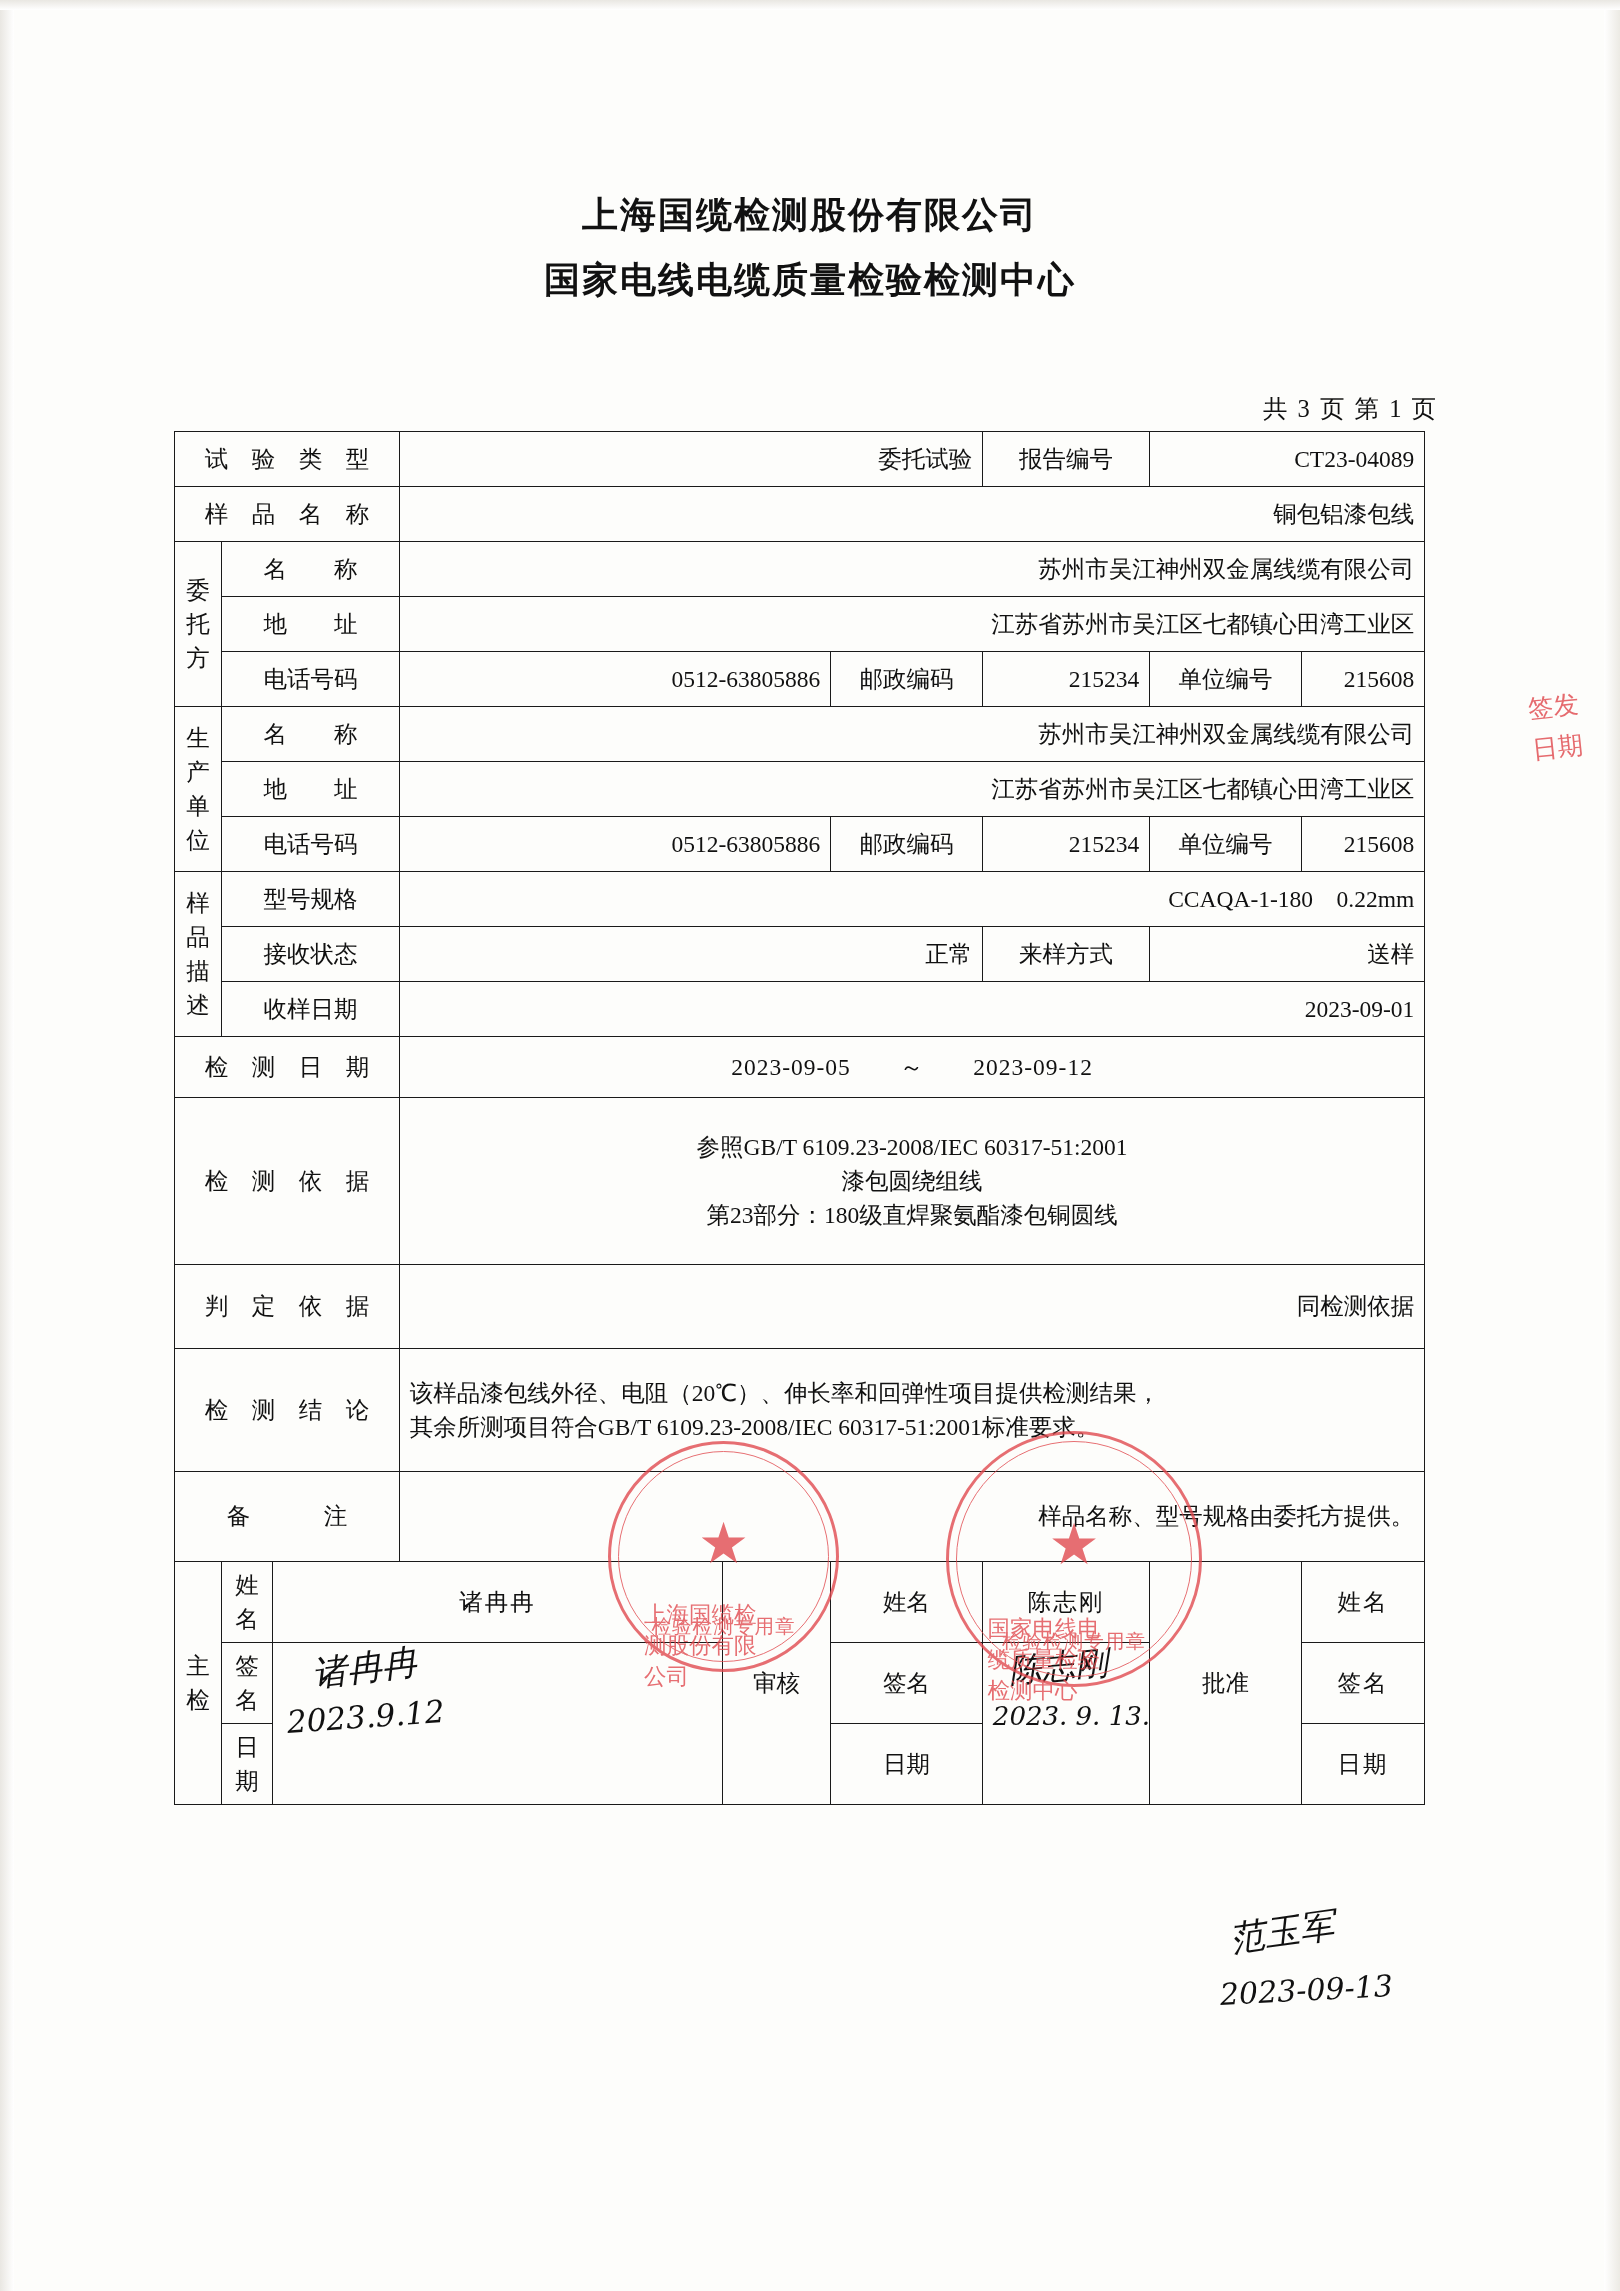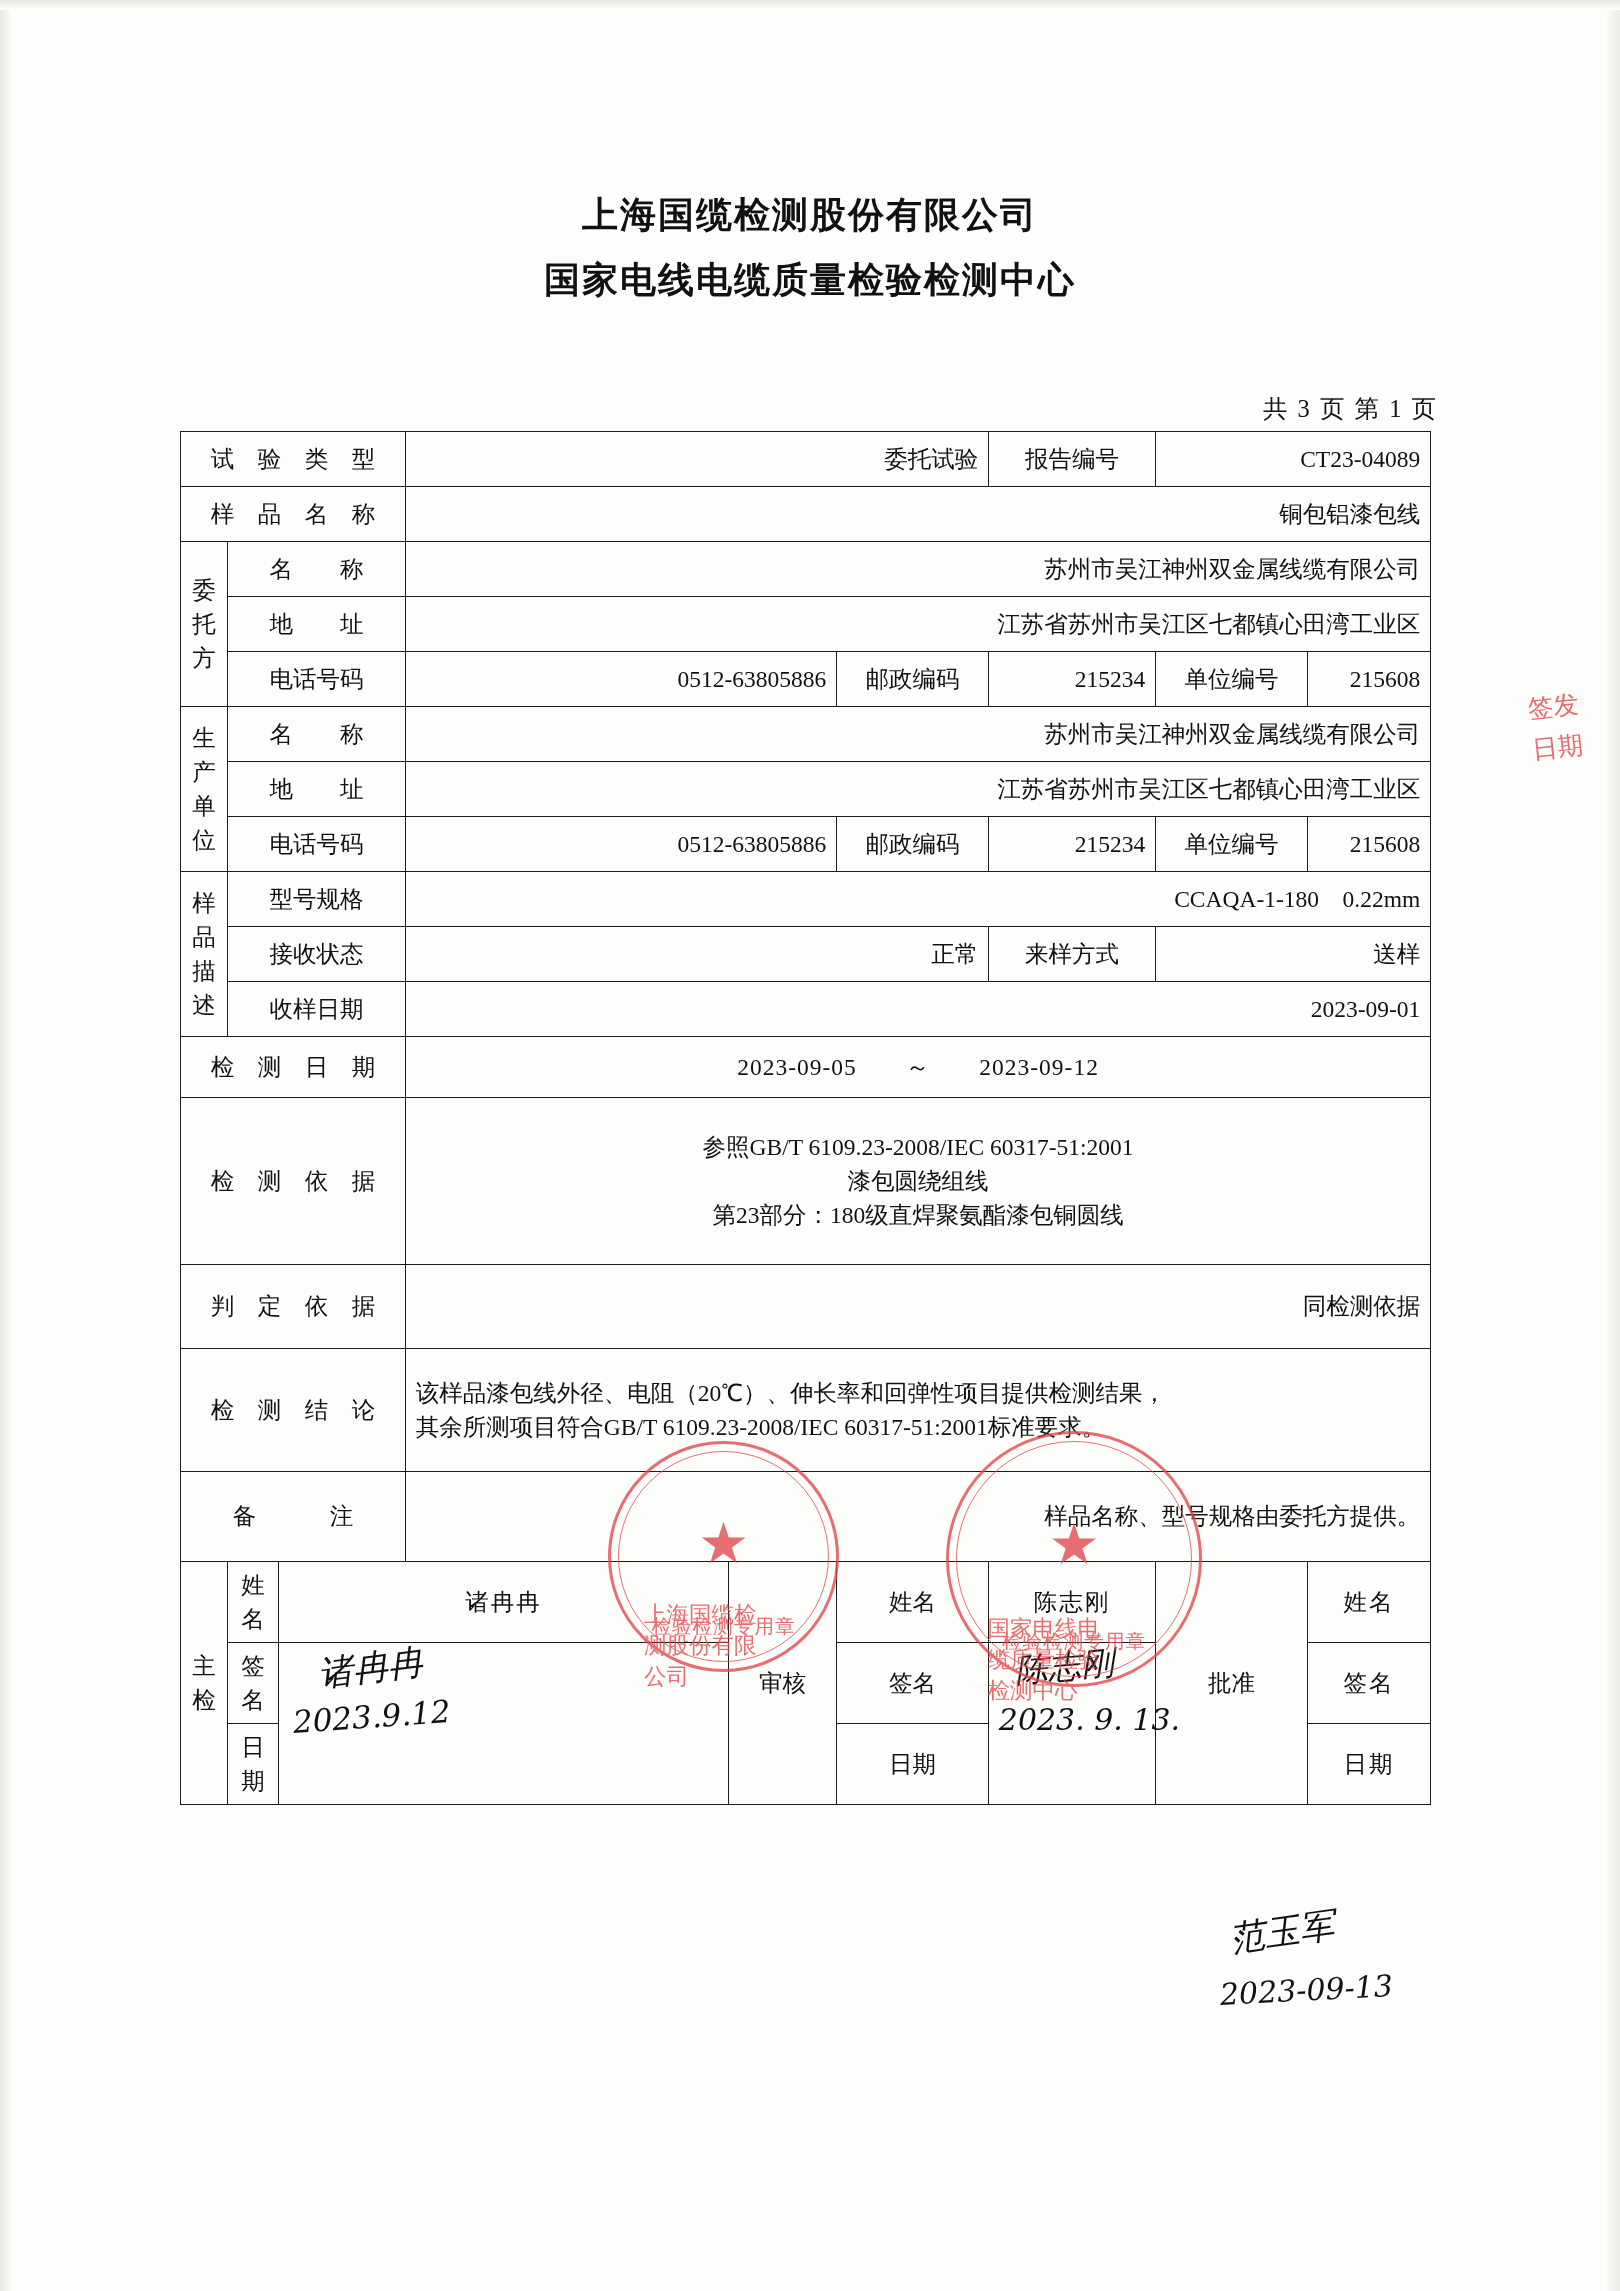--- a/index.html
+++ b/index.html
@@ -62,21 +62,21 @@
   .page-count {
     position: absolute;
     right: 182px;
     top: 392px;
     font-size: 24.5px;
     letter-spacing: 2px;
   }
 
   table.report {
     position: absolute;
-    left: 180px;
+    left: 174px;
     top: 431px;
     width: 1250px;
     border-collapse: collapse;
     table-layout: fixed;
     border-radius: 24px;
   }
   table.report td {
     border: 1.6px solid #1a1a1a;
     font-size: 23.5px;
     padding: 5.9px 9.8px;
@@ -350,21 +350,21 @@
 
     <tr style="height:57px">
       <td class="ctr">签名</td>
       <td colspan="2" rowspan="2" class="sig-hand">
         <span class="hand" style="left:39px; top:5.9px; font-size:35px; transform:rotate(-7deg);">诸冉冉</span>
         <span class="hand" style="left:13.7px; top:57px; font-size:31px; transform:rotate(-4deg);">2023.9.12</span>
       </td>
       <td class="ctr">签名</td>
       <td colspan="2" rowspan="2" class="sig-hand">
         <span class="hand" style="left:25.5px; top:3.9px; font-size:33px; transform:rotate(-5deg);">陈志刚</span>
-        <span class="hand" style="left:9.8px; top:55px; font-size:30px;">2023. 9. 13.</span>
+        <span class="hand" style="left:9.8px; top:55px; font-size:26px;">2023. 9. 13.</span>
       </td>
       <td class="sig-name">
         <div>签名</div>
       </td>
     </tr>
 
     <tr style="height:57px">
       <td class="ctr">日期</td>
       <td class="ctr">日期</td>
       <td class="sig-name">

